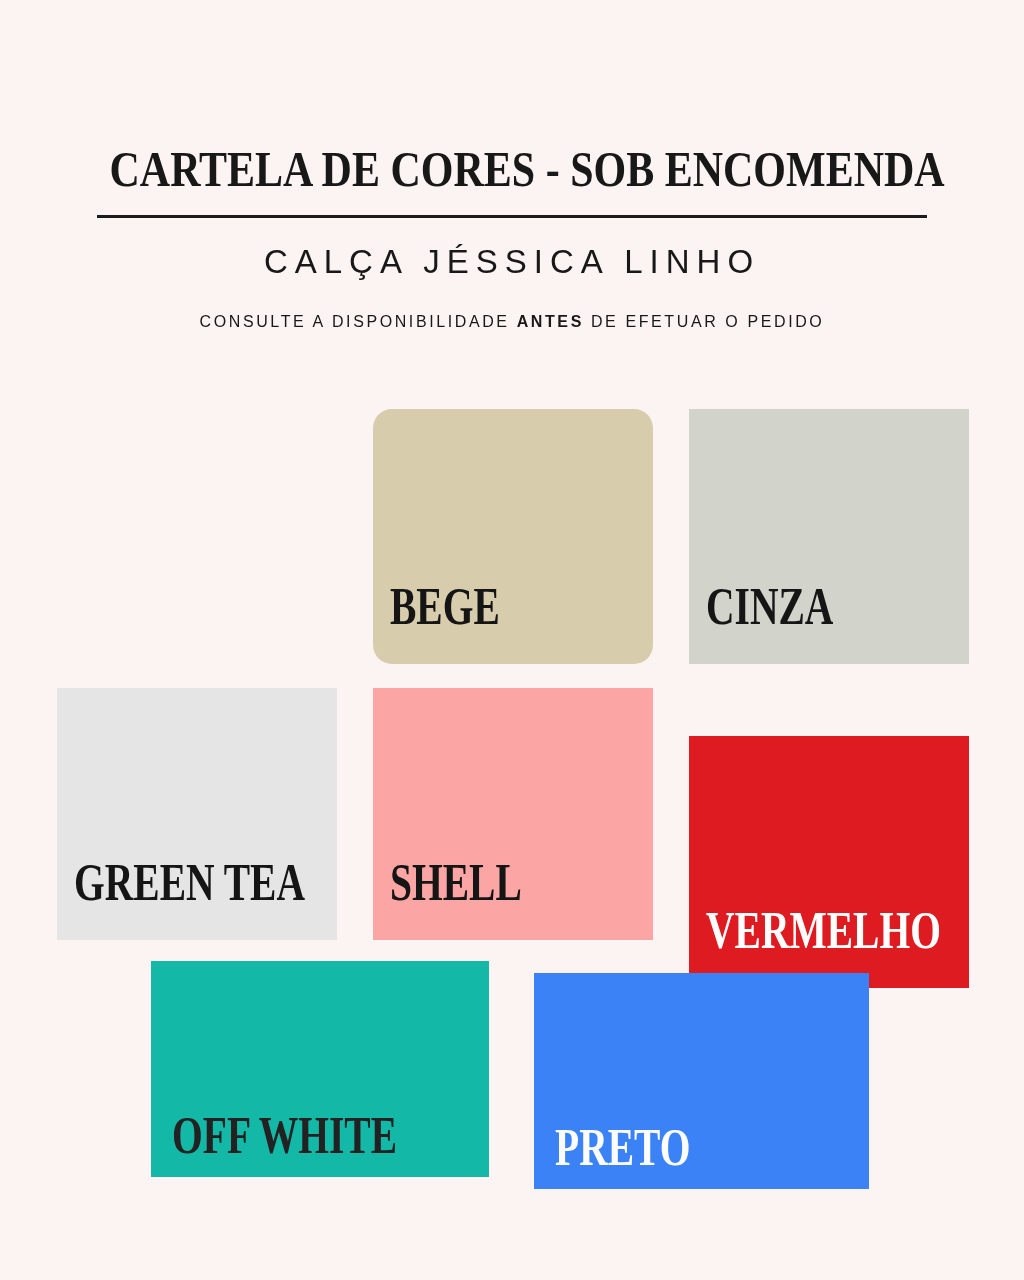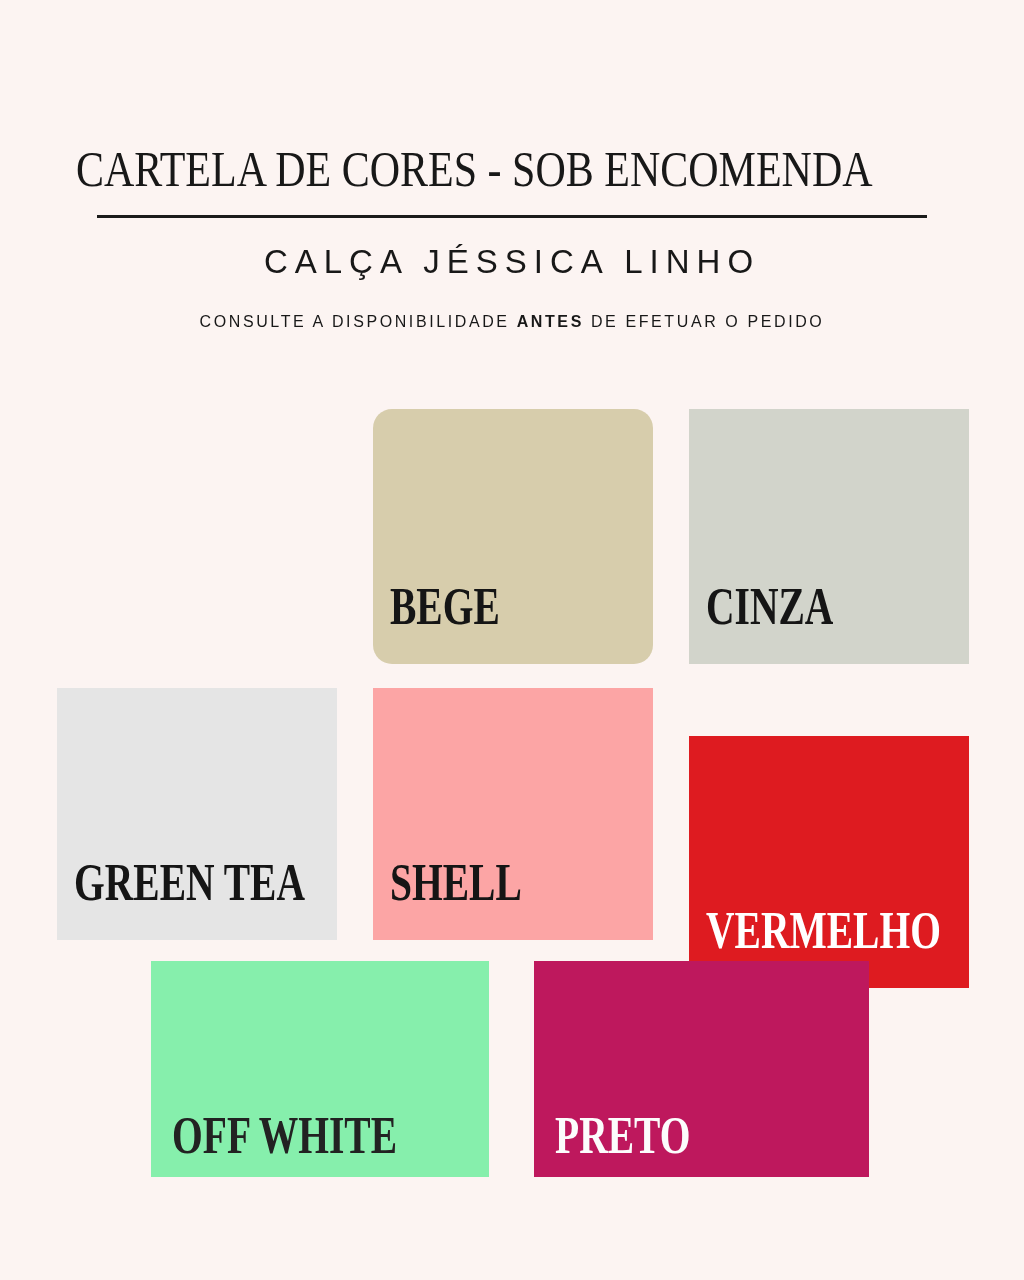--- a/index.html
+++ b/index.html
@@ -13,23 +13,23 @@
   }
 
   
   .title {
     position: absolute;
     top: 138px;
     left: 0;
     width: 100%;
     height: 62px;
     line-height: 62px;
-    text-align: left;
+    text-align: right;
     font-family: "Liberation Serif", "DejaVu Serif", serif;
-    font-weight: 400;
+    font-weight: 700;
     font-size: 50px;
     white-space: nowrap;
   }
   .title .squeeze {
     display: inline-block;
     transform: scaleX(0.84);
   }
 
   .divider {
     position: absolute;
@@ -123,21 +123,21 @@
   </div>
 
   <div class="swatch pos-shell" style="background-color: #fca5a5; text-decoration: underline;">
     <span class="swatch-label" style="color: rgb(21, 21, 21);">SHELL</span>
   </div>
 
   <div class="swatch pos-vermelho" style="background-color: rgb(222, 27, 32); margin-top: 48px;">
     <span class="swatch-label" style="color: rgb(255, 255, 255);">VERMELHO</span>
   </div>
 
-  <div class="swatch pos-off-white" style="background-color: #86efac; text-align: right;">
+  <div class="swatch pos-off-white" style="background-color: #14b8a6; text-align: right;">
     <span class="swatch-label" style="color: rgb(34, 34, 34);">OFF WHITE</span>
   </div>
 
-  <div class="swatch pos-preto" style="background-color: #be185d;">
+  <div class="swatch pos-preto" style="background-color: #3b82f6; margin-top: 12px;">
     <span class="swatch-label" style="color: rgb(252, 252, 252);">PRETO</span>
   </div>
 
 </div>
 
 </body></html>

